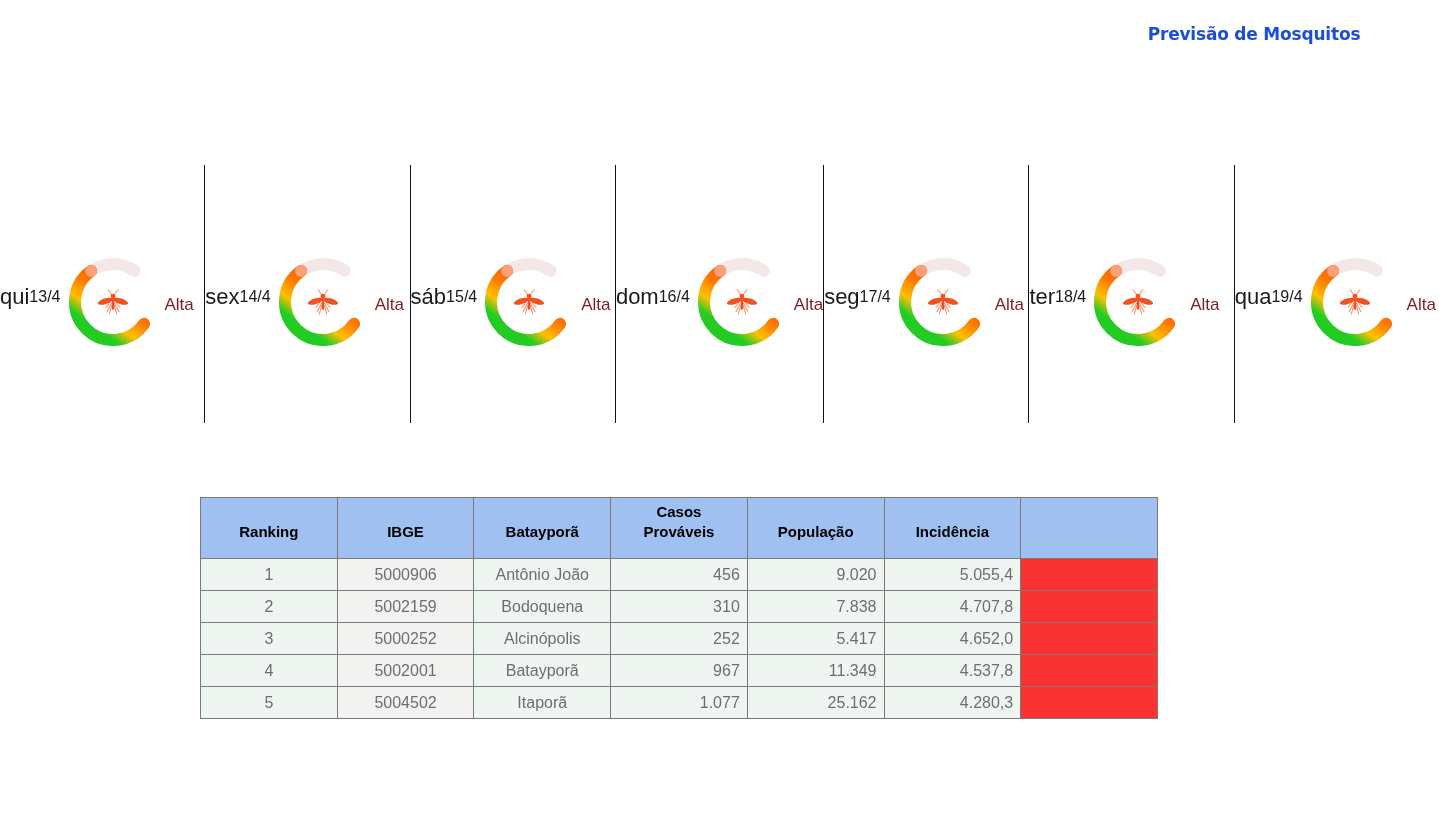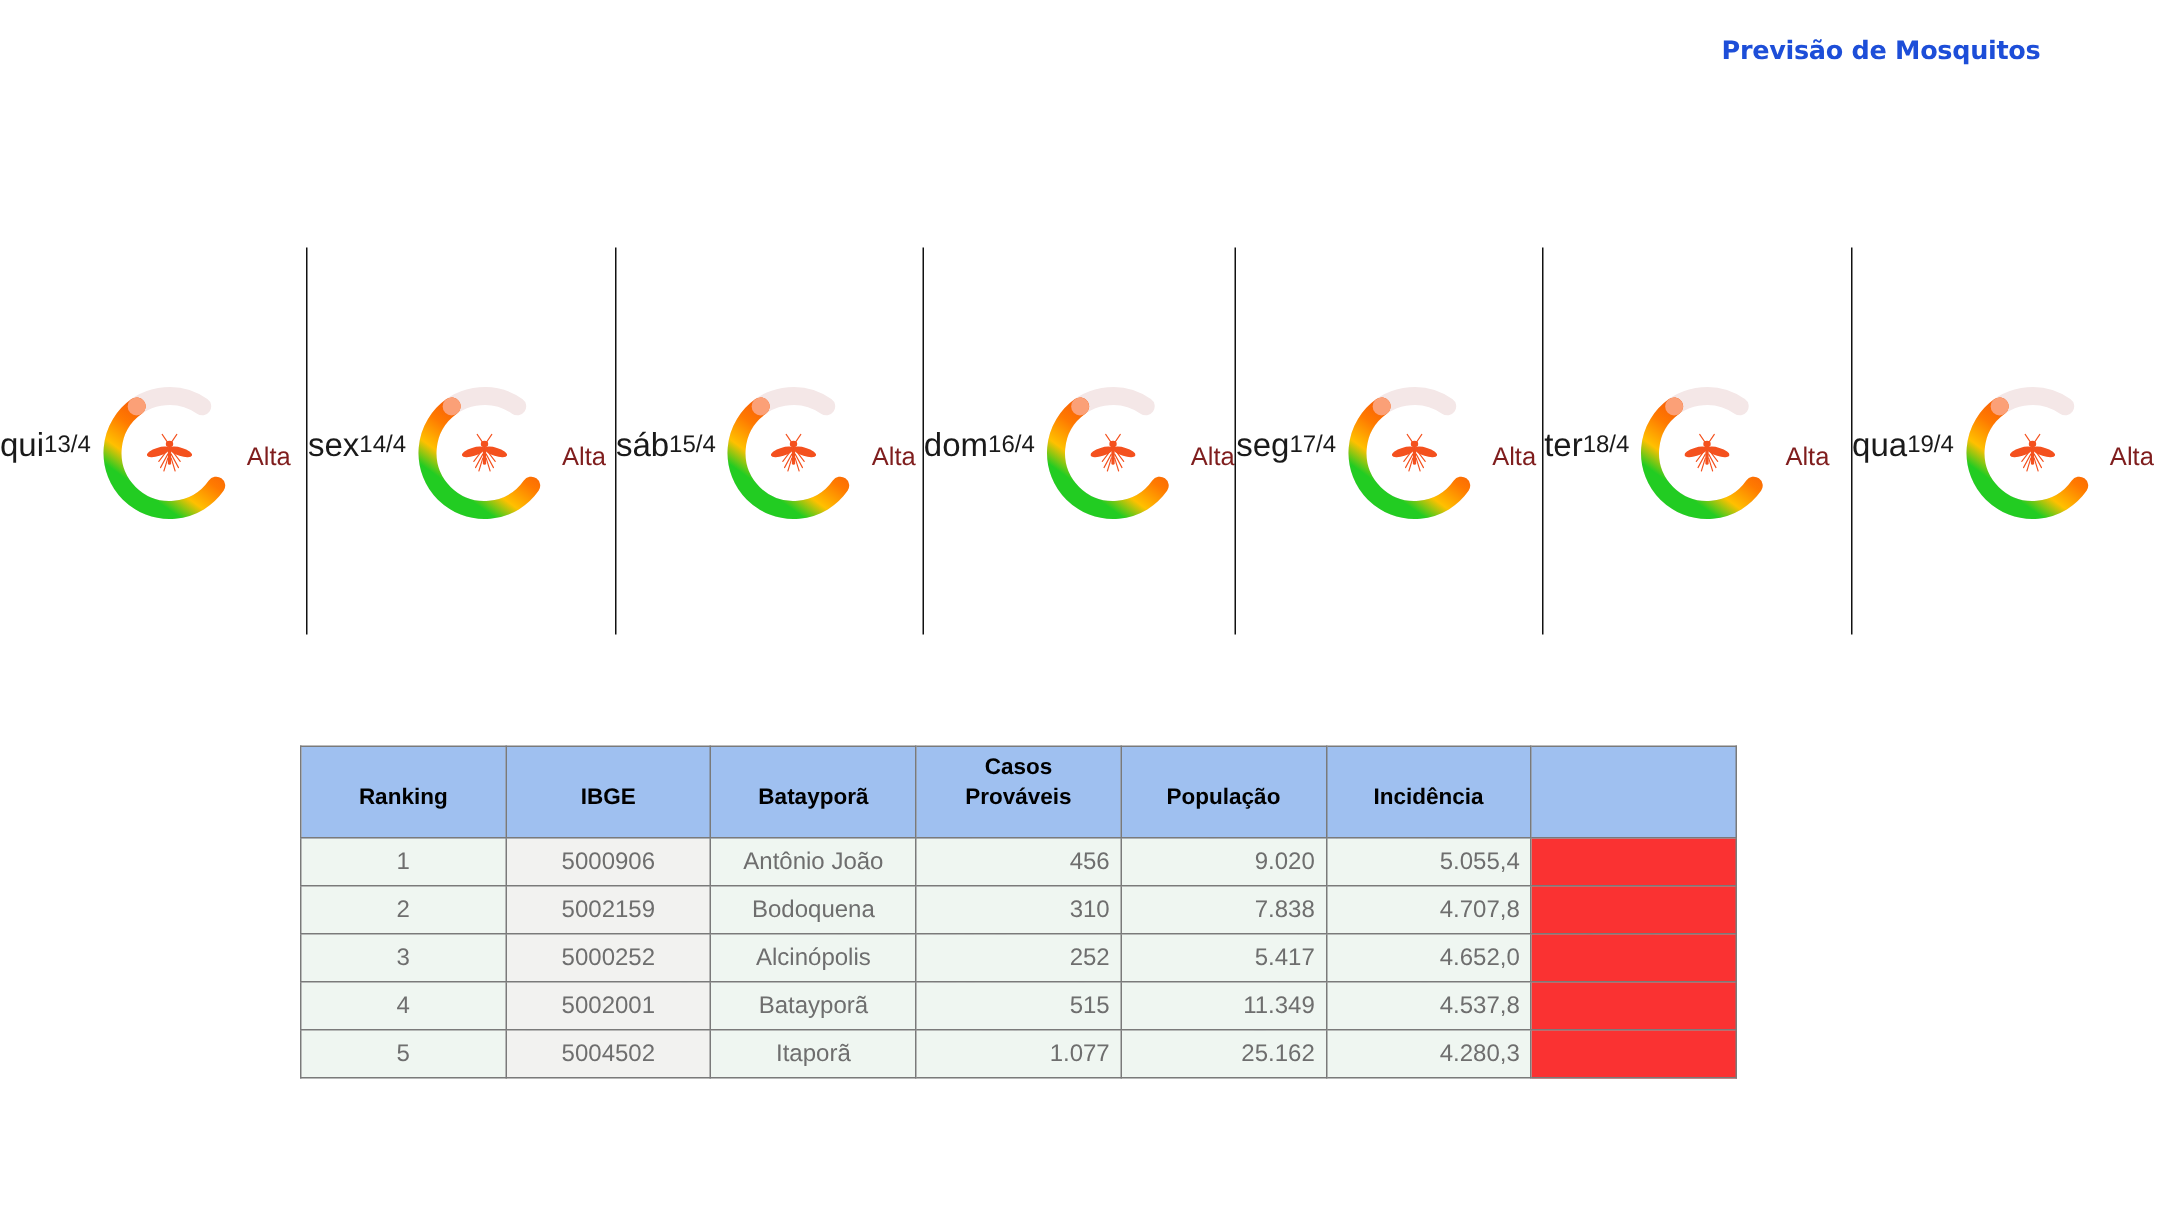--- a/index.html
+++ b/index.html
@@ -574,21 +574,21 @@
     <td class="c-mun">Alcinópolis</td>
     <td class="c-casos">252</td>
     <td class="c-pop">5.417</td>
     <td class="c-inc">4.652,0</td>
     <td class="c-flag" style="background:#fa3232 !important;"></td>
         </tr>
         <tr>
     <td class="c-rank">4</td>
     <td class="c-ibge">5002001</td>
     <td class="c-mun">Batayporã</td>
-    <td class="c-casos">515</td>
+    <td class="c-casos">967</td>
     <td class="c-pop">11.349</td>
     <td class="c-inc">4.537,8</td>
     <td class="c-flag" style="background:#fa3232 !important;"></td>
         </tr>
         <tr>
     <td class="c-rank">5</td>
     <td class="c-ibge">5004502</td>
     <td class="c-mun">Itaporã</td>
     <td class="c-casos">1.077</td>
     <td class="c-pop">25.162</td>

